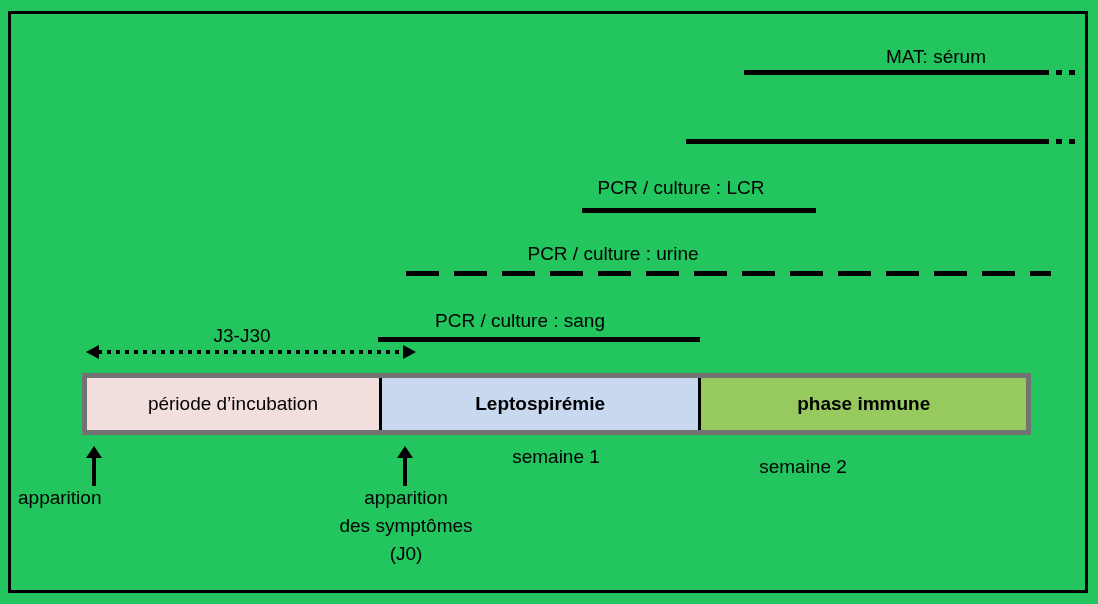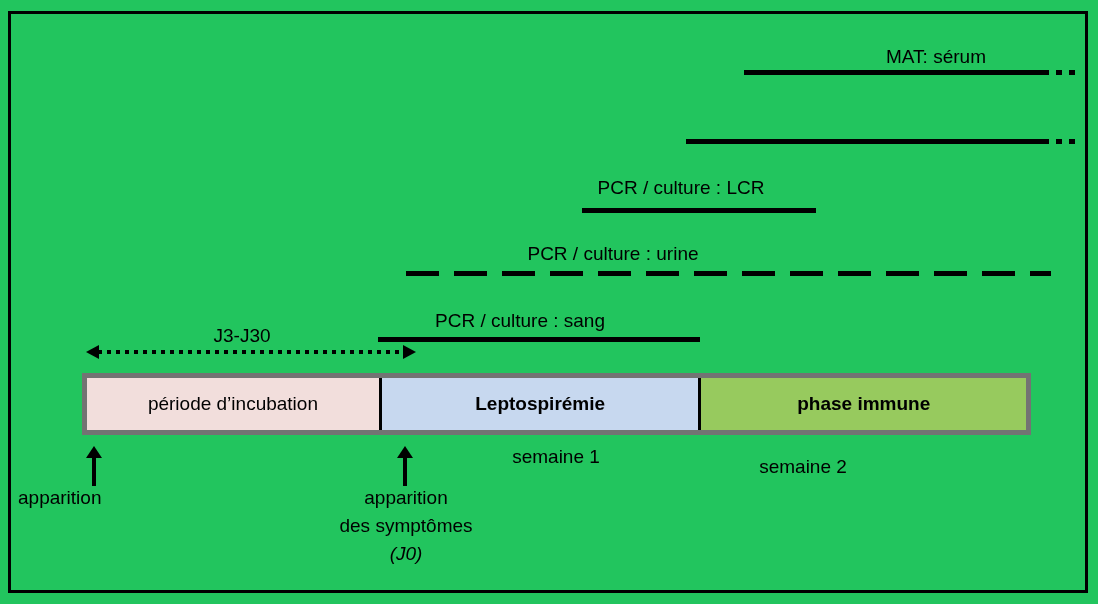--- a/index.html
+++ b/index.html
@@ -177,15 +177,15 @@
     <div class="shaft" style="height:31px;"></div>
   </div>
   <div class="lbl" style="left:18px; top:487px;">apparition</div>
 
   <div class="up-arrow" style="left:397px; top:446px; height:40px;">
     <div class="head"></div>
     <div class="shaft" style="height:31px;"></div>
   </div>
   <div class="lbl lbl-center" style="left:406px; top:487px;">apparition</div>
   <div class="lbl lbl-center" style="left:406px; top:515px;text-align:right;">des symptômes</div>
-  <div class="lbl lbl-center" style="left:406px; top:543px;font-style:italic;">(J0)</div>
+  <div class="lbl lbl-center" style="left:406px; top:543px;">(J0)</div>
 
 </div>
 
 </body></html>

